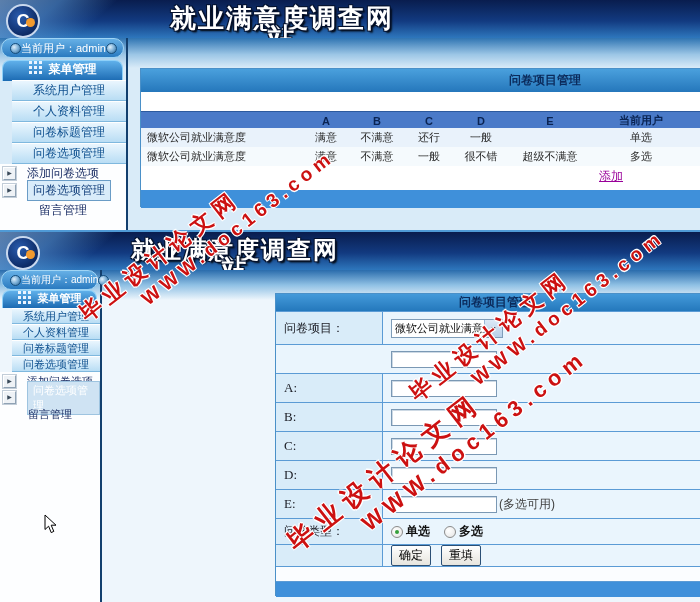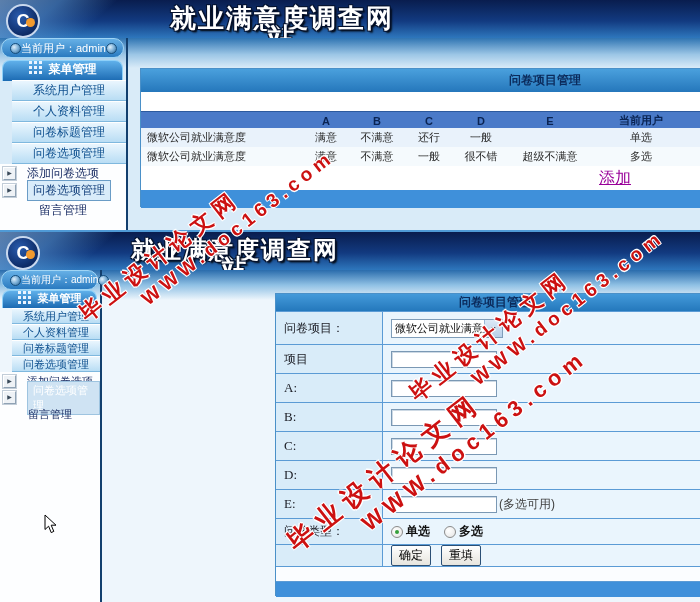--- a/index.html
+++ b/index.html
@@ -75,21 +75,21 @@
   .c{position:absolute;top:0;height:100%;display:flex;align-items:center;justify-content:center;white-space:nowrap;box-sizing:border-box;}
   .c0{left:2px;width:158px;justify-content:flex-start;padding-left:4px;}
   .c1{left:160px;width:50px;}
   .c2{left:210px;width:52px;}
   .c3{left:262px;width:52px;}
   .c4{left:314px;width:52px;}
   .c5{left:366px;width:86px;}
   .c6{left:452px;width:96px;}
   .c7{left:548px;width:96px;}
   .addrow{position:absolute;left:0;right:0;top:97px;height:19px;background:#fff;}
-  .addlink{position:absolute;left:458px;top:2px;font-size:16px;color:#990099;text-decoration:underline;cursor:pointer;}
+  .addlink{position:absolute;left:458px;top:2px;font-size:12px;color:#990099;text-decoration:underline;cursor:pointer;}
   .pfoot{position:absolute;left:0;right:0;top:121px;height:18px;background:#3f90da;}
 
   
   .f-panel{position:absolute;left:275px;top:61px;width:440px;height:303px;background:#eaf5fd;border:1px solid #4a90c8;box-sizing:border-box;}
   .f-title{position:absolute;left:0;right:0;top:0;height:17px;line-height:17px;background:linear-gradient(180deg,#449ada,#2478bc);color:#0b2b5c;font-weight:bold;font-size:12px;text-align:center;}
   .fr{position:absolute;left:0;right:0;border-top:1px solid #5b9bd5;box-sizing:border-box;}
   .flabel{position:absolute;left:0;top:0;bottom:0;width:107px;border-right:1px solid #5b9bd5;background:#d9ecf9;display:flex;align-items:center;padding-left:8px;box-sizing:border-box;font-size:12px;color:#20222a;}
   .letter{font-family:"Liberation Serif","DejaVu Serif",serif;font-size:13px;}
   .ffield{position:absolute;left:107px;right:0;top:0;bottom:0;display:flex;align-items:center;padding-left:8px;}
   .f1{top:17px;height:33px;}
@@ -262,21 +262,20 @@
         <span class="flabel">问卷项目：</span>
         <div class="ffield">
           <div class="sel">
             <span class="sel-text">微软公司就业满意度</span>
             <span class="sel-arrow">▼</span>
           </div>
         </div>
       </div>
 
       <div class="fr f2">
-        <span class="flabel">项目</span>
         <div class="ffield">
             <input class="tin" type="text" style="">
           </div>
       </div>
 
       <div class="fr f3">
         <span class="flabel letter">A:</span>
         <div class="ffield">
             <input class="tin" type="text" style="">
           </div>

